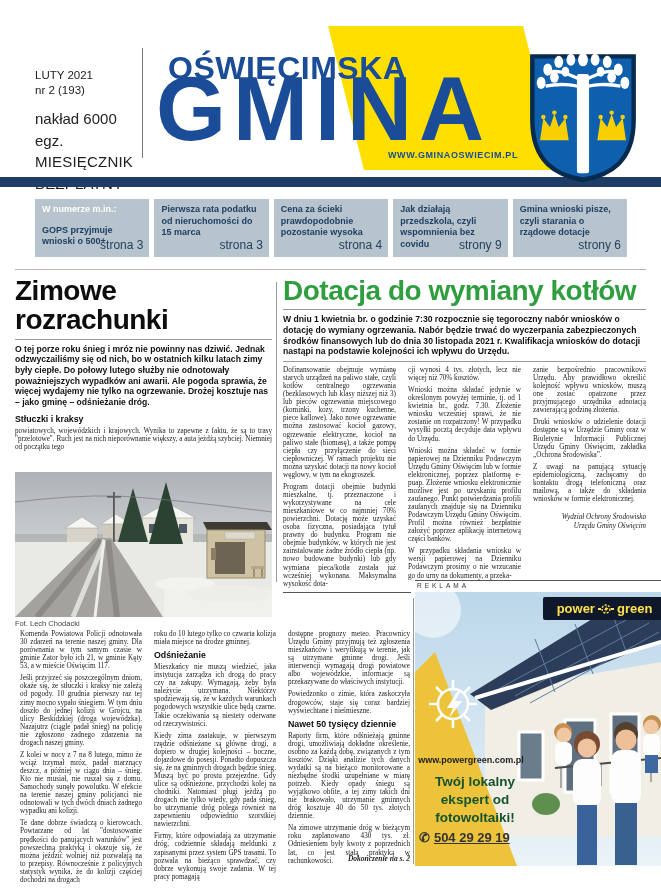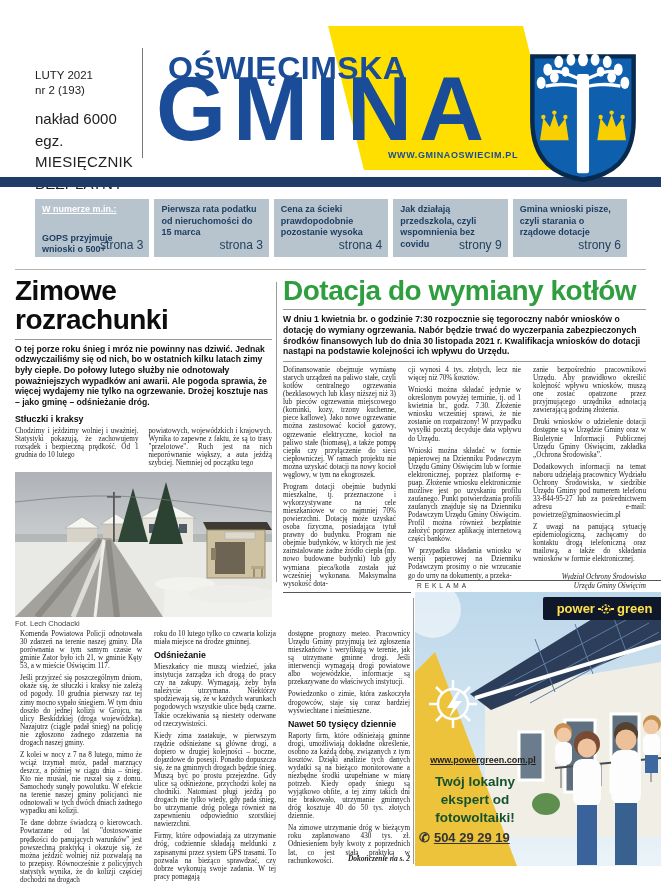--- a/index.html
+++ b/index.html
@@ -18,21 +18,21 @@
   .title-main{left:156px;top:62px;font-family:"Liberation Sans",sans-serif;font-weight:bold;
               font-size:90px;line-height:1.05;letter-spacing:7px;color:#1b4c97;z-index:3;}
   .site-url{left:388px;top:150px;font-family:"Liberation Sans",sans-serif;font-weight:bold;
             font-size:9px;letter-spacing:.6px;color:#1b4c97;z-index:4;}
   .crest{left:527px;top:52px;width:112px;height:130px;z-index:5;}
   .navy-bar{left:0;top:177px;width:661px;height:10px;background:#1e3c66;}
   
   .navstrip{left:35px;top:199px;width:592px;display:flex;gap:5px;}
   .navbox{position:relative;flex:1;height:58px;background:#b7c3cd;padding:5px 7px;box-sizing:border-box;
           font-family:"Liberation Sans",sans-serif;font-weight:bold;font-size:9px;line-height:1.3;color:#1d3f63;}
-  .navbox .intro{color:#fff;margin-bottom:17px;text-decoration:underline;}
+  .navbox .intro{color:#fff;margin-bottom:9px;}
   .navbox .pageref{position:absolute;right:6px;bottom:3px;font-weight:normal;font-size:12px;color:#24425f;}
   
   .rule-top{left:15px;top:269px;width:631px;height:1px;background:#b5b5b5;}
   .vrule-articles{left:276px;top:282px;width:1px;height:300px;background:#9a9a9a;}
   .vrule-ad{left:413px;top:598px;width:1px;height:266px;background:#9a9a9a;}
   .rule-a{left:283px;top:592px;width:128px;height:1px;background:#555;}
   .rule-b{left:415px;top:580px;width:246px;height:1px;background:#555;}
   .hr{height:1px;background:#999;border:0;margin:4px 0;}
   
   .art-left{left:15px;top:276px;width:257px;}
@@ -56,23 +56,23 @@
   .continuation{left:283px;top:854px;width:127px;text-align:right;font-size:7.5px;
                 font-style:italic;font-weight:bold;color:#222;}
   
   .reklama{left:417px;top:582px;font-family:"Liberation Sans",sans-serif;font-size:6.5px;
            letter-spacing:3px;color:#333;}
   .ad{left:415px;top:592px;width:246px;height:274px;overflow:hidden;background:#dceaf2;}
   .ad svg.scene{position:absolute;left:0;top:0;}
   .ad-logo{position:absolute;left:128px;top:5px;width:123px;height:23px;background:#0f172a;border-radius:2px;
            display:flex;align-items:center;justify-content:center;gap:3px;
            font-family:"Liberation Sans",sans-serif;font-weight:bold;font-size:13px;color:#ffe24d;}
-  .ad-url{position:absolute;left:12px;top:163px;width:112px;text-align:center;
+  .ad-url{position:absolute;left:0;top:163px;width:112px;text-align:center;
           font-family:"Liberation Sans",sans-serif;font-weight:bold;font-size:9px;color:#222;
-          text-decoration:underline;}
+          }
   .ad-slogan{position:absolute;left:0;top:181px;width:120px;text-align:center;
              font-family:"Liberation Sans",sans-serif;font-weight:bold;font-size:13.5px;
              line-height:1.35;color:#14532d;}
   .ad-phone{position:absolute;left:4px;top:238px;width:120px;display:flex;align-items:center;gap:4px;
             font-family:"Liberation Sans",sans-serif;font-weight:bold;font-size:13px;color:#333;}
   .ad-phone .num{text-decoration:underline;}
   .phone-glyph{font-size:13px;color:#333;}
 </style>
 </head>
 <body>
@@ -159,23 +159,20 @@
 
   <div class="abs rule-top"></div>
   <div class="abs vrule-articles"></div>
 
   <div class="abs art-left">
     <h1 class="headline">Zimowe rozrachunki</h1>
     <div class="hr"></div>
     <p class="lead">O tej porze roku śnieg i mróz nie powinny nas dziwić. Jednak odzwyczailiśmy się od nich, bo w ostatnich kilku latach zimy były ciepłe. Do połowy lutego służby nie odnotowały poważniejszych wypadków ani awarii. Ale pogoda sprawia, że więcej wydajemy nie tylko na ogrzewanie. Drożej kosztuje nas – jako gminę – odśnieżanie dróg.</p>
     <div class="subhead">Stłuczki i kraksy</div>
     <div class="intro-cols">
-      <div class="col">
-          <p class="bp">Chodzimy i jeździmy wolniej i uważniej. Statystyki pokazują, że zachowujemy rozsądek i bezpieczną prędkość. Od 1 grudnia do 10 lutego</p>
-        </div>
       <div class="col">
           <p class="bp">powiatowych, wojewódzkich i krajowych. Wynika to zapewne z faktu, że są to trasy "przelotowe". Ruch jest na nich nieporównanie większy, a auta jeżdżą szybciej. Niemniej od początku tego</p>
         </div>
     </div>
 
     <svg class="photo" viewBox="0 0 257 145">
       <defs>
         <linearGradient id="sky" x1="0" y1="0" x2="0" y2="1">
           <stop offset="0" stop-color="#aeb2b7"></stop>
             <stop offset="1" stop-color="#cfd2d3"></stop>
@@ -230,21 +227,20 @@
       </div>
       <div class="col">
         <p class="bp">cji wynosi 4 tys. złotych, lecz nie więcej niż 70% kosztów.</p>
         <p class="bp">Wnioski można składać jedynie w określonym powyżej terminie, tj. od 1 kwietnia br., godz. 7.30. Złożenie wniosku wcześniej sprawi, że nie zostanie on rozpatrzony! W przypadku wysyłki pocztą decyduje data wpływu do Urzędu.</p>
         <p class="bp">Wnioski można składać w formie papierowej na Dzienniku Podawczym Urzędu Gminy Oświęcim lub w formie elektronicznej, poprzez platformę e-puap. Złożenie wniosku elektronicznie możliwe jest po uzyskaniu profilu zaufanego. Punkt potwierdzania profili zaufanych znajduje się na Dzienniku Podawczym Urzędu Gminy Oświęcim. Profil można również bezpłatnie założyć poprzez aplikację internetową części banków.</p>
         <p class="bp">W przypadku składania wniosku w wersji papierowej na Dzienniku Podawczym prosimy o nie wrzucanie go do urny na dokumenty, a przeka-</p>
       </div>
       <div class="col">
         <p class="bp">zanie bezpośrednio pracownikowi Urzędu. Aby prawidłowo określić kolejność wpływu wniosków, muszą one zostać opatrzone przez przyjmującego urzędnika adnotacją zawierającą godzinę złożenia.</p>
         <p class="bp">Druki wniosków o udzielenie dotacji dostępne są w Urzędzie Gminy oraz w Biuletynie Informacji Publicznej Urzędu Gminy Oświęcim, zakładka „Ochrona Środowiska”.</p>
-        <p class="bp">Dodatkowych informacji na temat naboru udzielają pracownicy Wydziału Ochrony Środowiska, w siedzibie Urzędu Gminy pod numerem telefonu 33-844-95-27 lub za pośrednictwem adresu e-mail: powietrze@gminaoswiecim.pl</p>
         <p class="bp">Z uwagi na panującą sytuację epidemiologiczną, zachęcamy do kontaktu drogą telefoniczną oraz mailową, a także do składania wniosków w formie elektronicznej.</p>
         <div class="signature">
           <div>Wydział Ochrony Środowiska</div>
           <div>Urzędu Gminy Oświęcim</div>
         </div>
       </div>
     </div>
   </div>
 
   <div class="abs rule-a"></div>

